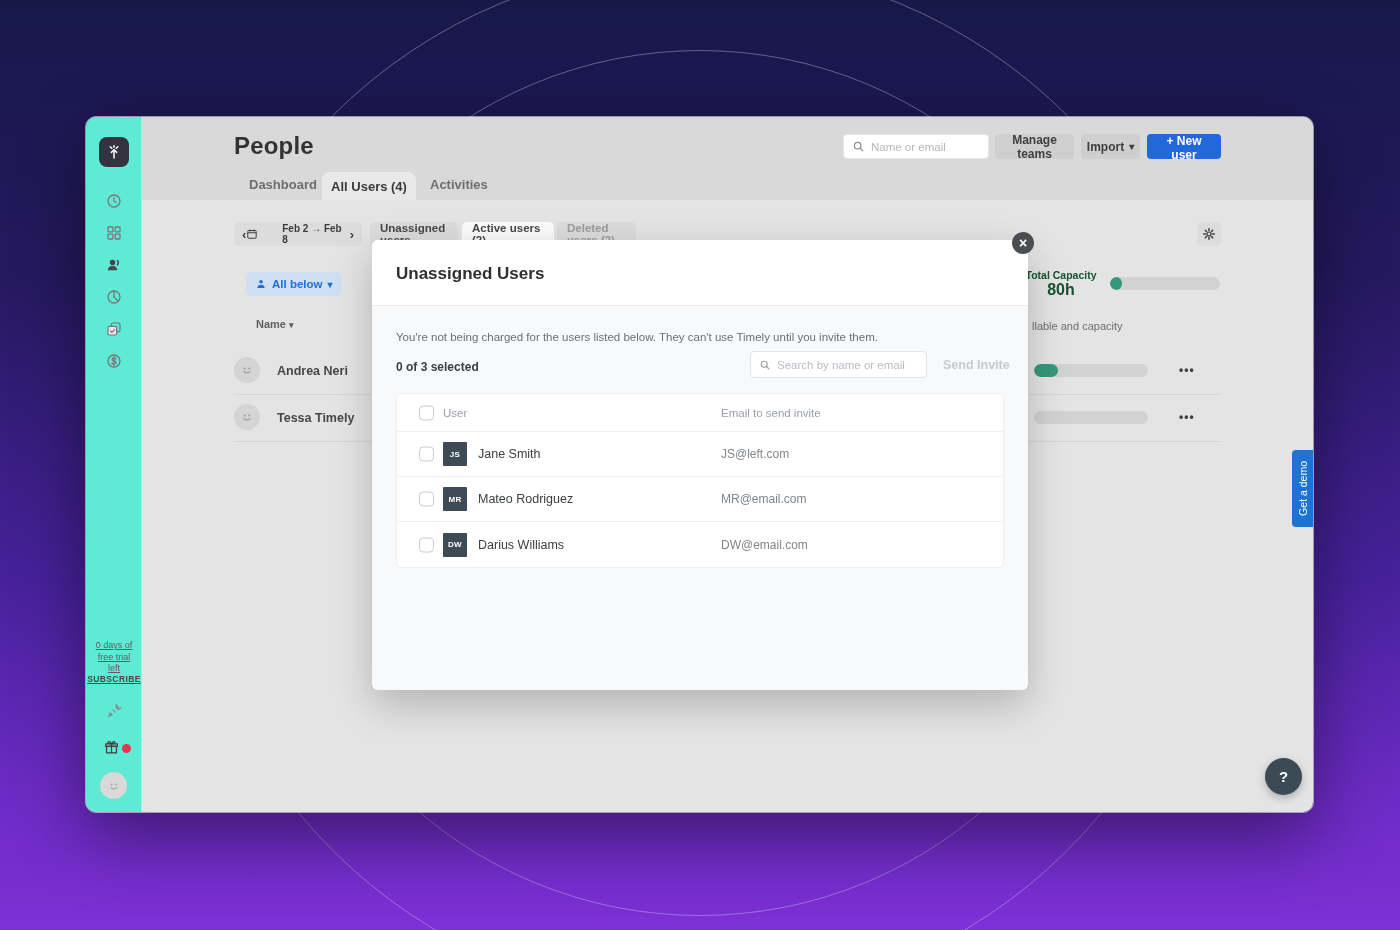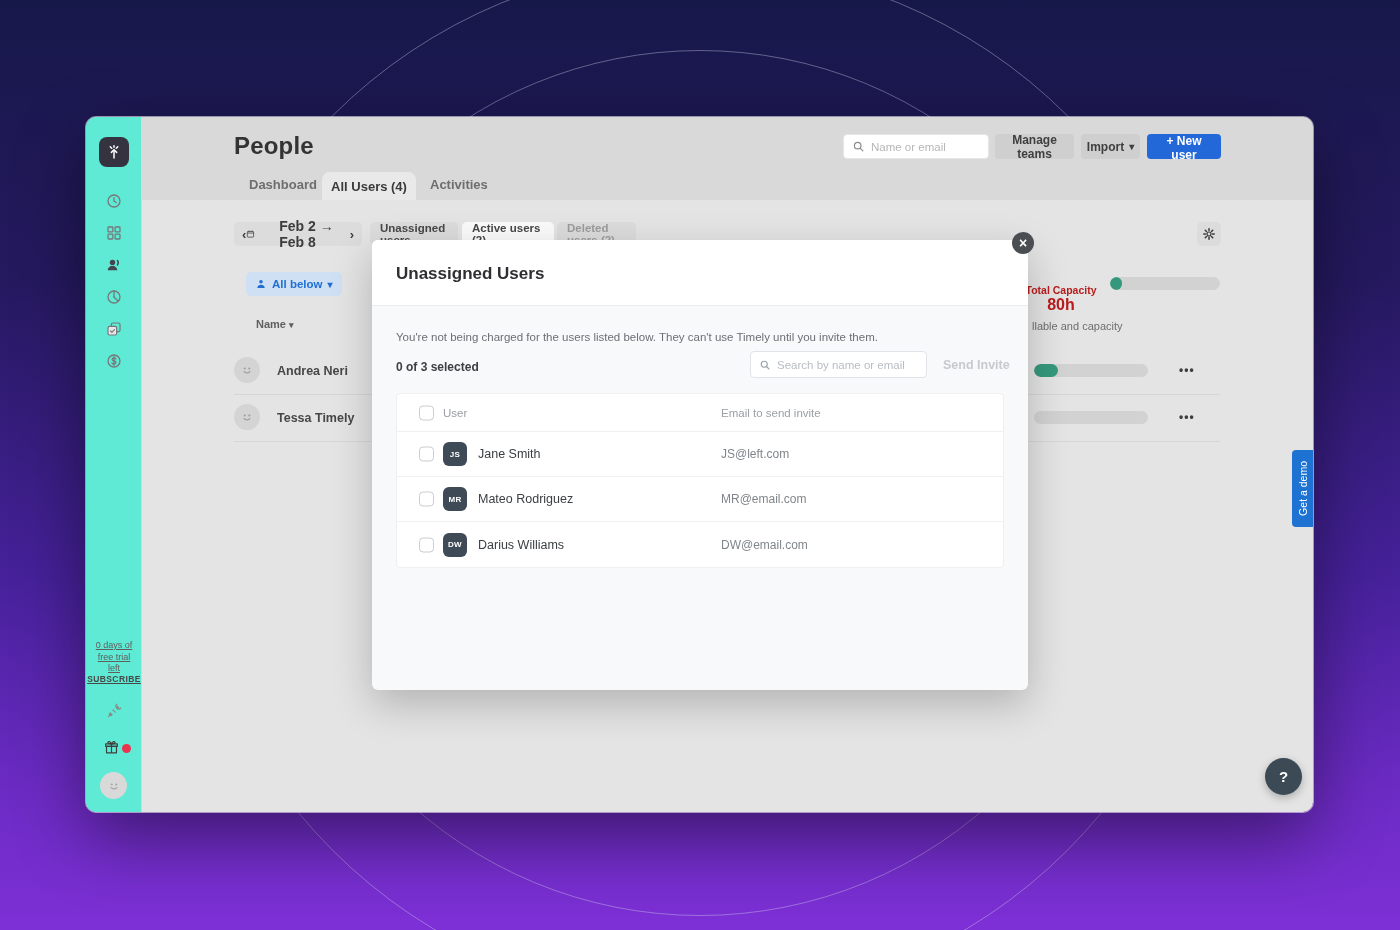--- a/index.html
+++ b/index.html
@@ -44,40 +44,40 @@
     font-size:12px; font-weight:bold; color:#fff; cursor:pointer; font-family:inherit; padding:0 12px; }
   .tab { position:absolute; top:60px; font-size:13px; font-weight:bold; color:#6e6e6e; cursor:pointer; }
   .tab-active { position:absolute; left:180px; top:55px; width:94px; height:28px; background:#e9e9e9;
     border-radius:8px 8px 0 0; display:flex; align-items:center; justify-content:center;
     font-size:13px; font-weight:bold; color:#3a3a3a; cursor:pointer; }
 
   
   .daterange { position:absolute; left:148px; top:105px; width:128px; height:24px; background:#dcdcdc;
     border-radius:5px; display:flex; align-items:center; justify-content:space-between; padding:0 8px; }
   .chev { font-size:13px; font-weight:bold; color:#3c3c3c; cursor:pointer; line-height:1; }
-  .datetext { font-size:14px; font-weight:bold; color:#3c3c3c;margin-left:24px; }
+  .datetext { font-size:10px; font-weight:bold; color:#3c3c3c;margin-left:24px; }
   .pill { position:absolute; top:105px; height:24px; border-radius:5px; background:#dcdcdc;
     font-size:11.5px; font-weight:bold; color:#474747; display:flex; align-items:center;
     justify-content:center; cursor:pointer; padding:0 10px; }
   .pill-white { background:#fbfbfb; }
   .pill-muted { color:#9c9c9c; }
   .gearbtn { position:absolute; left:1111px; top:105px; width:24px; height:24px; background:#dcdcdc;
     border-radius:5px; display:flex; align-items:center; justify-content:center; cursor:pointer; }
   .allusers { position:absolute; left:160px; top:155px; height:24px; background:#cfe0f4; border-radius:5px;
     display:flex; align-items:center; gap:5px; padding:0 9px; cursor:pointer;
     font-size:11.5px; font-weight:bold; color:#1f6fd4; }
   .namehdr { position:absolute; left:170px; top:201px; font-size:11px; font-weight:bold; color:#5f5f5f; cursor:pointer; }
   .prow-name { position:absolute; left:191px; font-size:12.5px; font-weight:bold; color:#474747; }
   .prow-avatar { position:absolute; left:148px; width:26px; height:26px; border-radius:50%;
     background:#d4d4d4; display:flex; align-items:center; justify-content:center; }
   .rowline { position:absolute; left:148px; width:986px; height:1px; background:#d6d6d6; }
   .capbar { position:absolute; width:114px; height:13px; background:#d2d2d2; border-radius:7px; overflow:hidden; }
   .capfill { height:100%; background:#35987c; border-radius:7px; }
   .dots { position:absolute; font-size:12px; font-weight:bold; letter-spacing:1px; color:#3f3f3f; cursor:pointer; }
-  .totcap { position:absolute; left:930px; top:152px; width:90px; text-align:center; color:#b91c1c;margin-top:15px; }
+  .totcap { position:absolute; left:930px; top:152px; width:90px; text-align:center; color:#14532d; }
   .totcap .l1 { font-size:10.5px; font-weight:bold; }
   .totcap .l2 { font-size:16px; font-weight:bold; }
   .capcaption { position:absolute; left:946px; top:203px; font-size:11px; color:#6e6e6e; }
 
   
   #modal { position:absolute; left:286px; top:123px; width:656px; height:450px; background:#f8f9fb;
     border-radius:6px; box-shadow:0 14px 40px rgba(0,0,0,.22); z-index:20; }
   .mhead { position:absolute; left:0; top:0; right:0; height:66px; background:#fff;
     border-radius:6px 6px 0 0; border-bottom:1px solid #ececec; }
   .mtitle { position:absolute; left:24px; top:24px; font-size:17px; font-weight:bold; color:#2f2f33; }
@@ -94,21 +94,21 @@
     background:none; border:none; font-family:inherit; }
   .mcard { position:absolute; left:24px; top:153px; width:608px; background:#fff;
     border:1px solid #efefef; border-radius:4px; }
   .mchrow { position:relative; height:38px; border-bottom:1px solid #f0f0f1; }
   .mrow { position:relative; height:45px; border-bottom:1px solid #f0f0f1; }
   .mrow:last-child { border-bottom:none; }
   .ckbox { position:absolute; left:22px; top:50%; transform:translateY(-50%); width:15px; height:15px;
     border:1.5px solid #c9ccd1; border-radius:4px; background:#fff; cursor:pointer; }
   .colhdr { position:absolute; top:50%; transform:translateY(-50%); font-size:11.5px; color:#9aa0a6; }
   .uavatar { position:absolute; left:46px; top:50%; transform:translateY(-50%); width:24px; height:24px;
-    background:#3e4a56; border-radius:6px; color:#fff; font-size:8px; font-weight:bold;
+    background:#3e4a56; border-radius:1px; color:#fff; font-size:8px; font-weight:bold;
     display:flex; align-items:center; justify-content:center; letter-spacing:.3px; }
   .uname { position:absolute; left:81px; top:50%; transform:translateY(-50%); font-size:12.5px; color:#3c4043; }
   .uemail { position:absolute; left:324px; top:50%; transform:translateY(-50%); font-size:12px; color:#80868b; }
 
   
   .getdemo { position:absolute; left:1206px; top:333px; width:21px; height:77px; background:#1e73d2;
     border-radius:4px 0 0 4px; cursor:pointer; display:flex; align-items:center; justify-content:center; }
   .getdemo span { writing-mode:vertical-rl; transform:rotate(180deg); color:#fff; font-size:10.5px; }
   .helpbtn { position:absolute; left:1179px; top:641px; width:37px; height:37px; border-radius:50%;
     background:#3b4a54; color:#fff; font-size:15px; font-weight:bold; display:flex; align-items:center;

